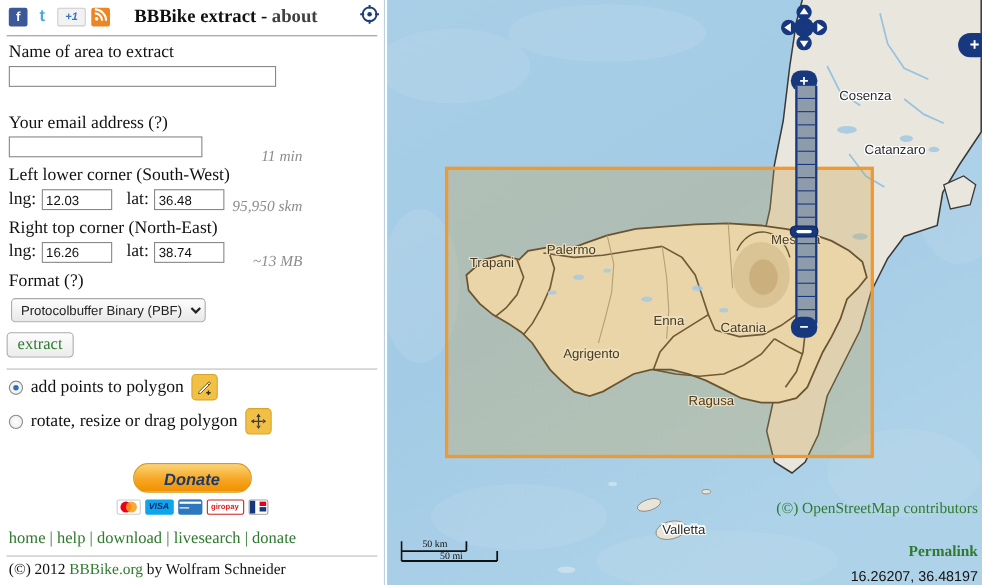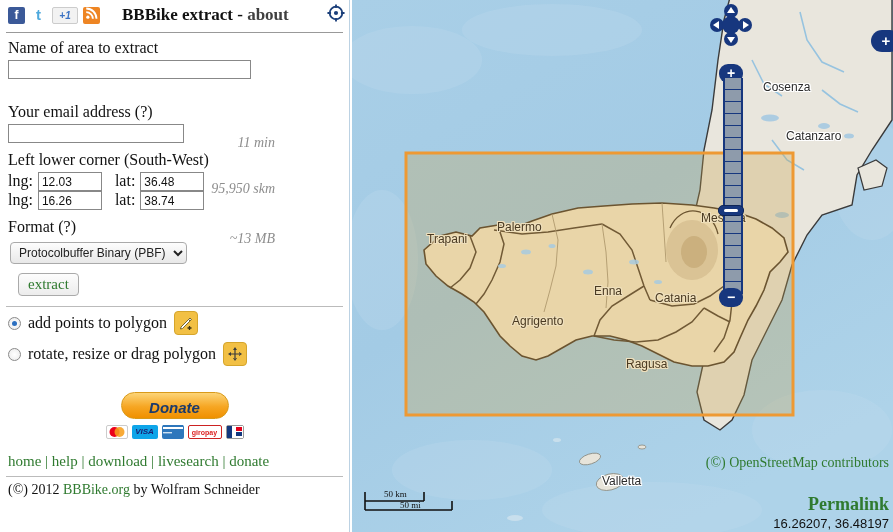--- a/index.html
+++ b/index.html
@@ -53,21 +53,21 @@
   #info-time{top:96px;}
   #info-area{top:142px;}
   #info-size{top:192px;}
 
   select#format-select{
     margin:3px 0 0 4px;font-family:"Liberation Sans",sans-serif;font-size:12px;
     padding:2px 4px;border:1px solid #aaa;border-radius:4px;
     background:linear-gradient(#fdfdfd,#e8e8e8);color:#222;
   }
   #extract-button{
-    margin:9px 0 0 12px;font-family:"Liberation Serif",serif;font-size:15px;
+    margin:9px 0 0 0;font-family:"Liberation Serif",serif;font-size:15px;
     color:#2f7a2f;padding:2px 9px;border:1px solid #aaa;border-radius:4px;
     background:linear-gradient(#fdfdfd,#ececec);cursor:pointer;
   }
 
   .section-head{color:#2f5f2f;font-size:16px;margin:2px 0 6px 2px;}
   .radio-row{display:flex;align-items:center;gap:7px;margin:2px 0 7px 2px;}
   .radio{width:13px;height:13px;border-radius:50%;border:1px solid #8a8a8a;
          background:radial-gradient(#fff,#e9e9e9);position:relative;box-sizing:border-box;}
   .radio.on::after{content:"";position:absolute;left:3px;top:3px;width:5px;height:5px;
          border-radius:50%;background:#2b6fc0;}
@@ -133,21 +133,21 @@
       border-radius:11px;background:#17377e;color:#fff;
       font-family:"Liberation Sans",sans-serif;font-size:15px;font-weight:bold;
       text-align:center;line-height:22px;}
 
   #scalebar{position:absolute;left:12px;bottom:18px;width:96px;height:24px;}
   .sb-txt{position:absolute;font-family:"Liberation Serif",serif;font-size:9px;color:#111;}
 
   #osm-attrib{position:absolute;right:4px;top:455px;
       font-family:"Liberation Serif",serif;font-size:14px;color:#2f7a2f;}
   #permalink{position:absolute;right:4px;top:494px;
-      font-family:"Liberation Serif",serif;font-size:18px;font-weight:bold;color:#2f7a2f;}
+      font-family:"Liberation Serif",serif;font-size:14px;font-weight:bold;color:#2f7a2f;}
   #map-coords{position:absolute;right:4px;bottom:1px;
       font-family:"Liberation Sans",sans-serif;font-size:13px;color:#111;margin-top:31px;}
 </style>
 </head>
 <body>
 
 <div id="app">
 
   <div id="sidebar">
 
@@ -186,20 +186,21 @@
       <input id="email-input" class="txtin" type="text" placeholder="" style="">
 
       <div class="lbl" style="margin-top:8px">Left lower corner (South-West)</div>
       <div class="coordrow">
         <span class="k">lng:</span>
         <input class="txtin coordin" type="text" value="12.03" style="">
         <span class="k" style="margin-left:8px">lat:</span>
         <input class="txtin coordin" type="text" value="36.48" style="">
       </div>
 
+      <div class="lbl" style="margin-top:8px">Right top corner (North-East)</div>
       <div class="coordrow">
         <span class="k">lng:</span>
         <input class="txtin coordin" type="text" value="16.26" style="">
         <span class="k" style="margin-left:8px">lat:</span>
         <input class="txtin coordin" type="text" value="38.74" style="">
       </div>
 
       <div class="sideinfo" id="info-time">11 min</div>
       <div class="sideinfo" id="info-area">95,950 skm</div>
       <div class="sideinfo" id="info-size">~13 MB</div>

